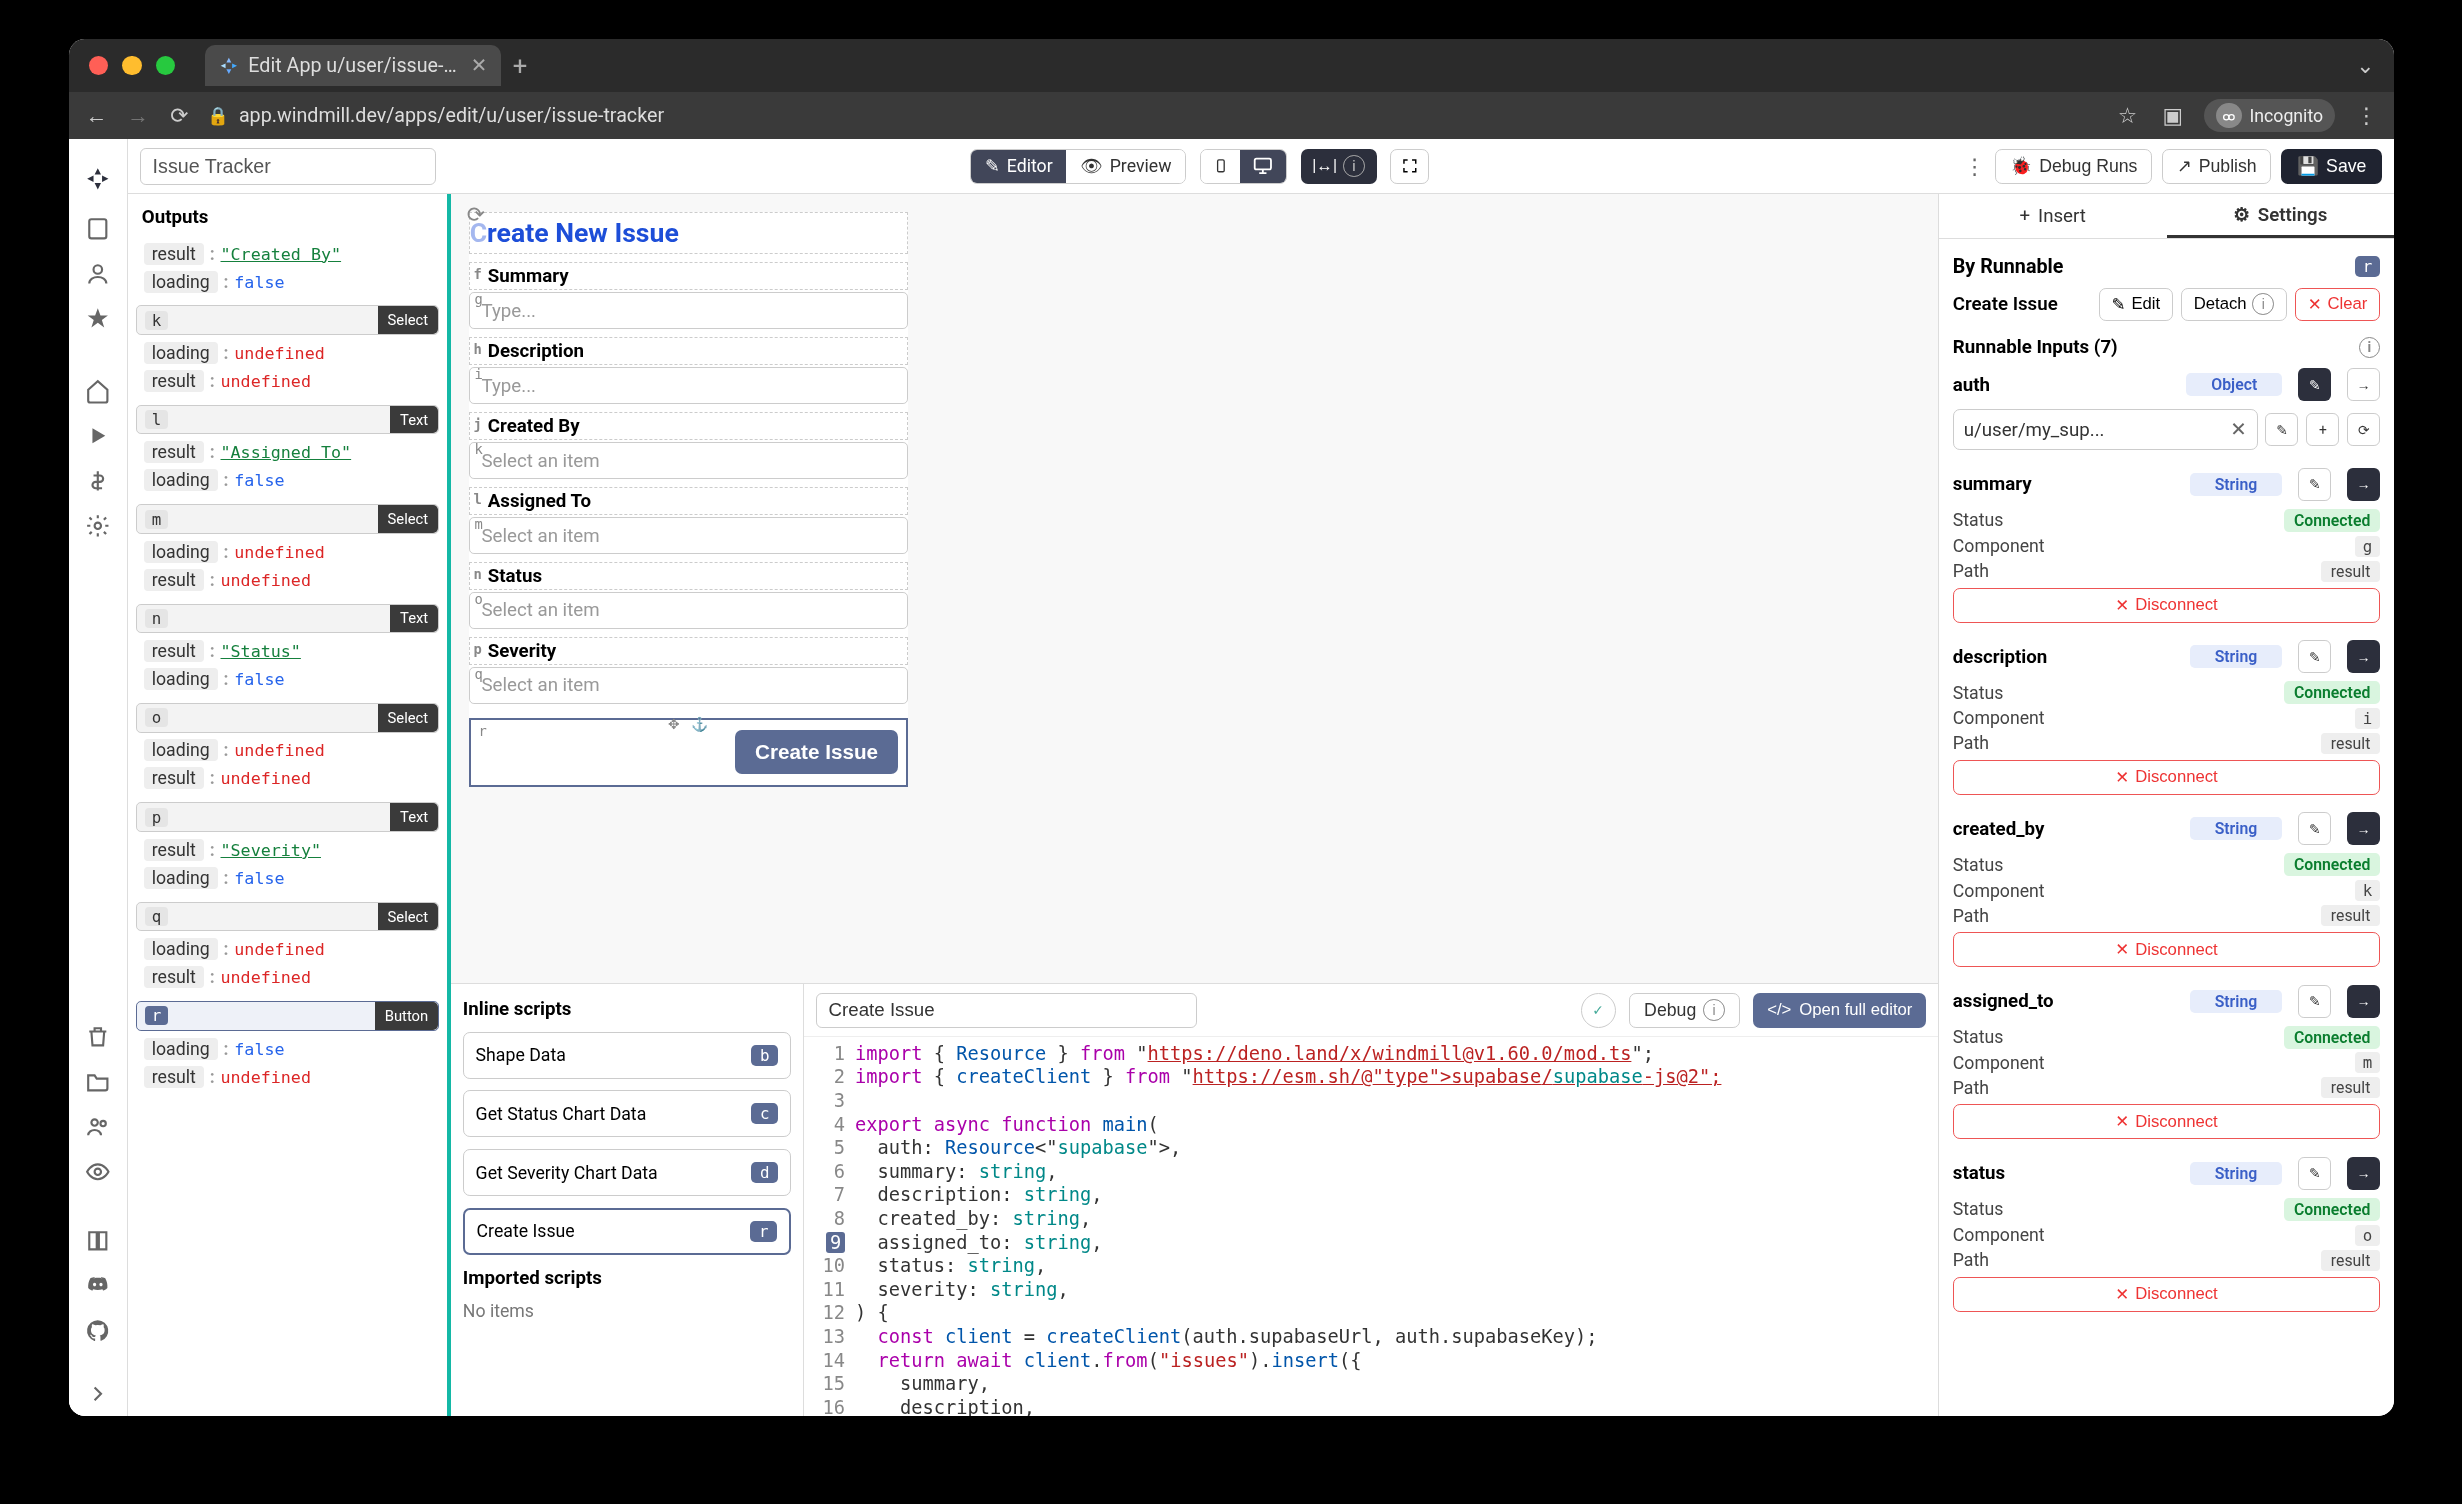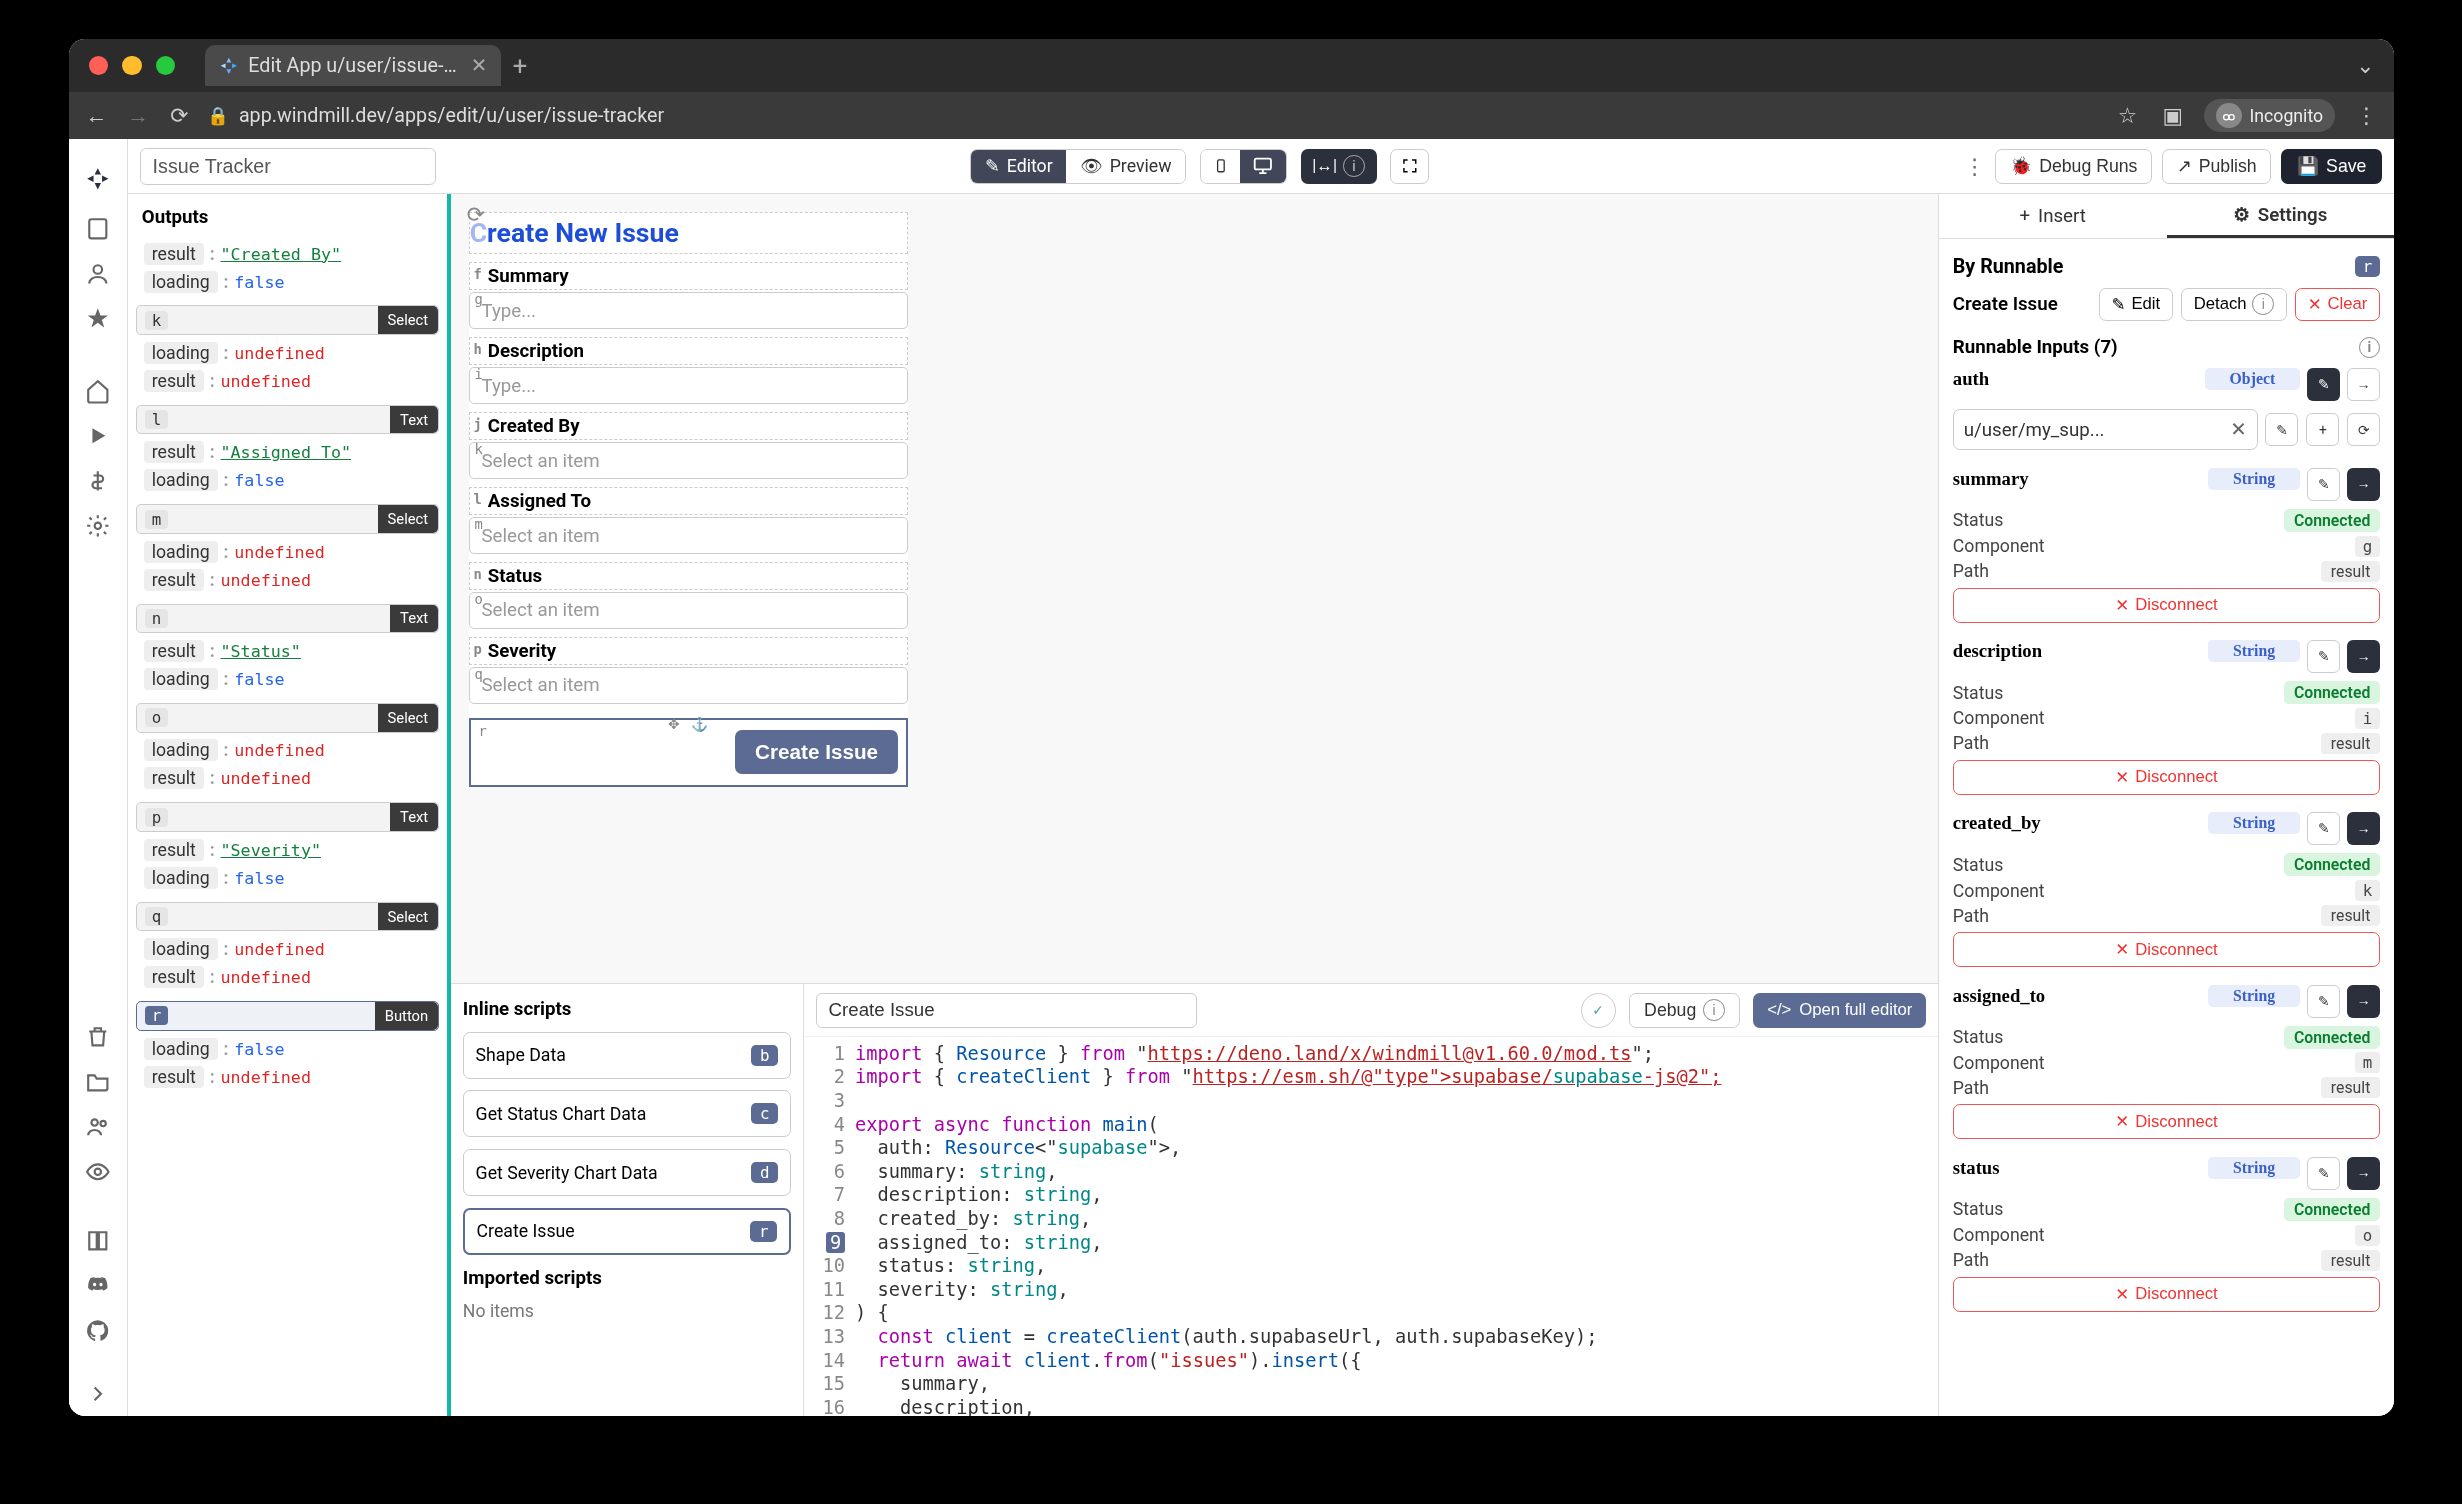--- a/index.html
+++ b/index.html
@@ -115,21 +115,21 @@
 .sec-head{display:flex;align-items:center;justify-content:space-between;margin:5.9px 0 9.9px;}
 .sec-head h3{font-size:19.7px;font-weight:700;}
 .badge-r{background:#5b6b94;color:#fff;border-radius:4.9px;padding:1px 7.9px;font-family:ui-monospace,monospace;font-size:15.8px;}
 .action-row{display:flex;align-items:center;justify-content:space-between;margin:7.9px 0 15.8px;}
 .action-row .left{font-size:18.7px;font-weight:600;}
 .chip-btn{border:1px solid #ccc;border-radius:6.9px;height:33px;padding:0 11.8px;display:flex;align-items:center;gap:5.9px;font-size:16.7px;cursor:pointer;background:#fff;}
 .chip-btn.danger{border-color:#e55;color:#e33;}
 .inputs-head{font-weight:700;font-size:18.7px;display:flex;align-items:center;gap:5.9px;margin:13.8px 0 9.9px;}
 .info-dot{width:21.7px;height:21.7px;border-radius:50%;border:1px solid #888;display:flex;align-items:center;justify-content:center;font-size:13.8px;color:#888;margin-left:auto;}
 .inp-block{margin-bottom:17.7px;}
-.inp-top{display:flex;align-items:flex-start;gap:7px;margin-bottom:7.9px;font-family:Liberation Serif, serif;}
+.inp-top{display:flex;align-items:center;gap:16px;margin-bottom:7.9px;}
 .inp-name{font-weight:700;font-size:18.7px;flex:1;}
 .type-pill{background:#e7edfb;color:#3a5fc7;border-radius:4.9px;padding:2px 25px;font-size:15.8px;font-weight:600;}
 .dark-sq{width:33px;height:33px;background:#2c2f3c;border-radius:5.9px;display:flex;align-items:center;justify-content:center;color:#fff;cursor:pointer;}
 .light-sq{width:33px;height:33px;border:1px solid #ccc;border-radius:5.9px;display:flex;align-items:center;justify-content:center;cursor:pointer;color:#333;}
 .auth-row{display:flex;gap:7.9px;align-items:center;}
 .auth-input{flex:1;border:1px solid #ccc;border-radius:6.9px;height:41px;display:flex;align-items:center;padding:0 9.9px;font-size:18.7px;color:#333;justify-content:space-between;}
 .auth-input .x{color:#666;cursor:pointer;font-size:19.7px;}
 .kv{display:flex;justify-content:space-between;align-items:center;font-size:17.7px;color:#444;margin:3.9px 0;}
 .kv .pill-conn{background:#d9f5df;color:#0a7d2e;border-radius:4.9px;padding:2px 9.9px;font-size:15.8px;font-weight:600;}
 .kv .pill-comp{background:#eee;border-radius:3.9px;padding:1px 7.9px;font-family:ui-monospace,monospace;font-size:15.8px;}

